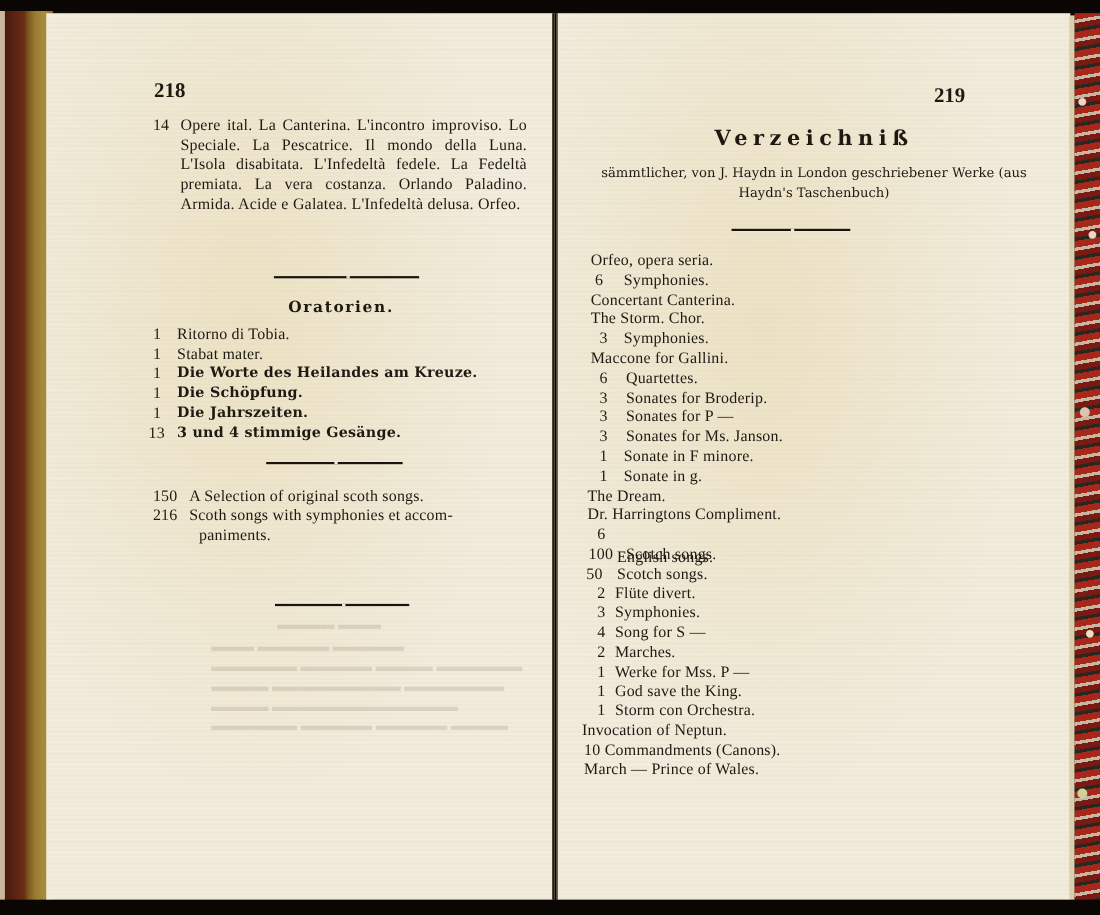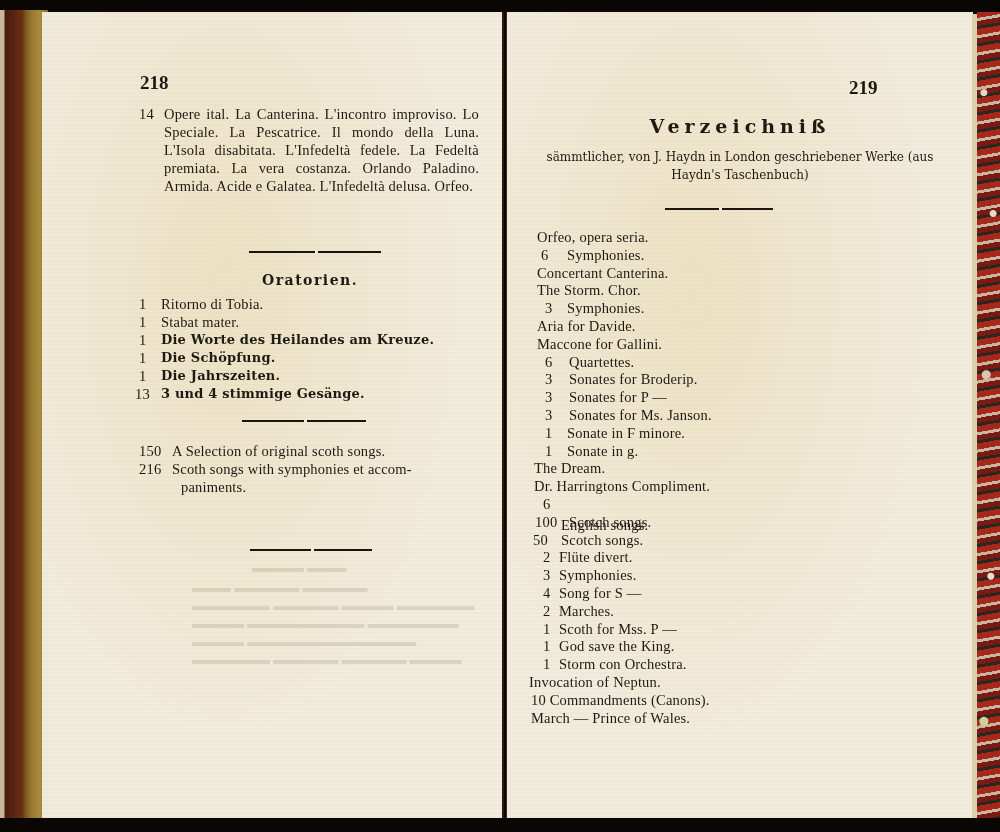--- a/index.html
+++ b/index.html
@@ -172,23 +172,20 @@
         <span class="t-full">Concertant Canterina.</span>
       </div>
     <div class="row">
         <span class="t-full">The Storm. Chor.</span>
       </div>
     <div class="row">
         <span class="n" style="left:8px;">3</span>
         <span class="t">Symphonies.</span>
       </div>
     <div class="row">
-        <span class="t-full">Aria for Davide.</span>
-      </div>
-    <div class="row">
         <span class="t-full">Maccone for Gallini.</span>
       </div>
     <div class="row">
         <span class="n" style="left:8px;">6</span>
         <span class="t" style="left:32px;">Quartettes.</span>
       </div>
     <div class="row">
         <span class="n" style="left:8px;">3</span>
         <span class="t" style="left:32px;">Sonates for Broderip.</span>
       </div>
@@ -237,21 +234,21 @@
     <div class="row">
         <span class="n" style="left:6px;">4</span>
         <span class="t" style="left:22px;">Song for S —</span>
       </div>
     <div class="row">
         <span class="n" style="left:6px;">2</span>
         <span class="t" style="left:22px;">Marches.</span>
       </div>
     <div class="row">
         <span class="n" style="left:6px;">1</span>
-        <span class="t" style="left:22px;">Scoth for Mss. P —</span>
+        <span class="t" style="left:22px;">Werke for Mss. P —</span>
       </div>
     <div class="row">
         <span class="n" style="left:6px;">1</span>
         <span class="t" style="left:22px;">God save the King.</span>
       </div>
     <div class="row">
         <span class="n" style="left:6px;">1</span>
         <span class="t" style="left:22px;">Storm con Orchestra.</span>
       </div>
     <div class="row">

